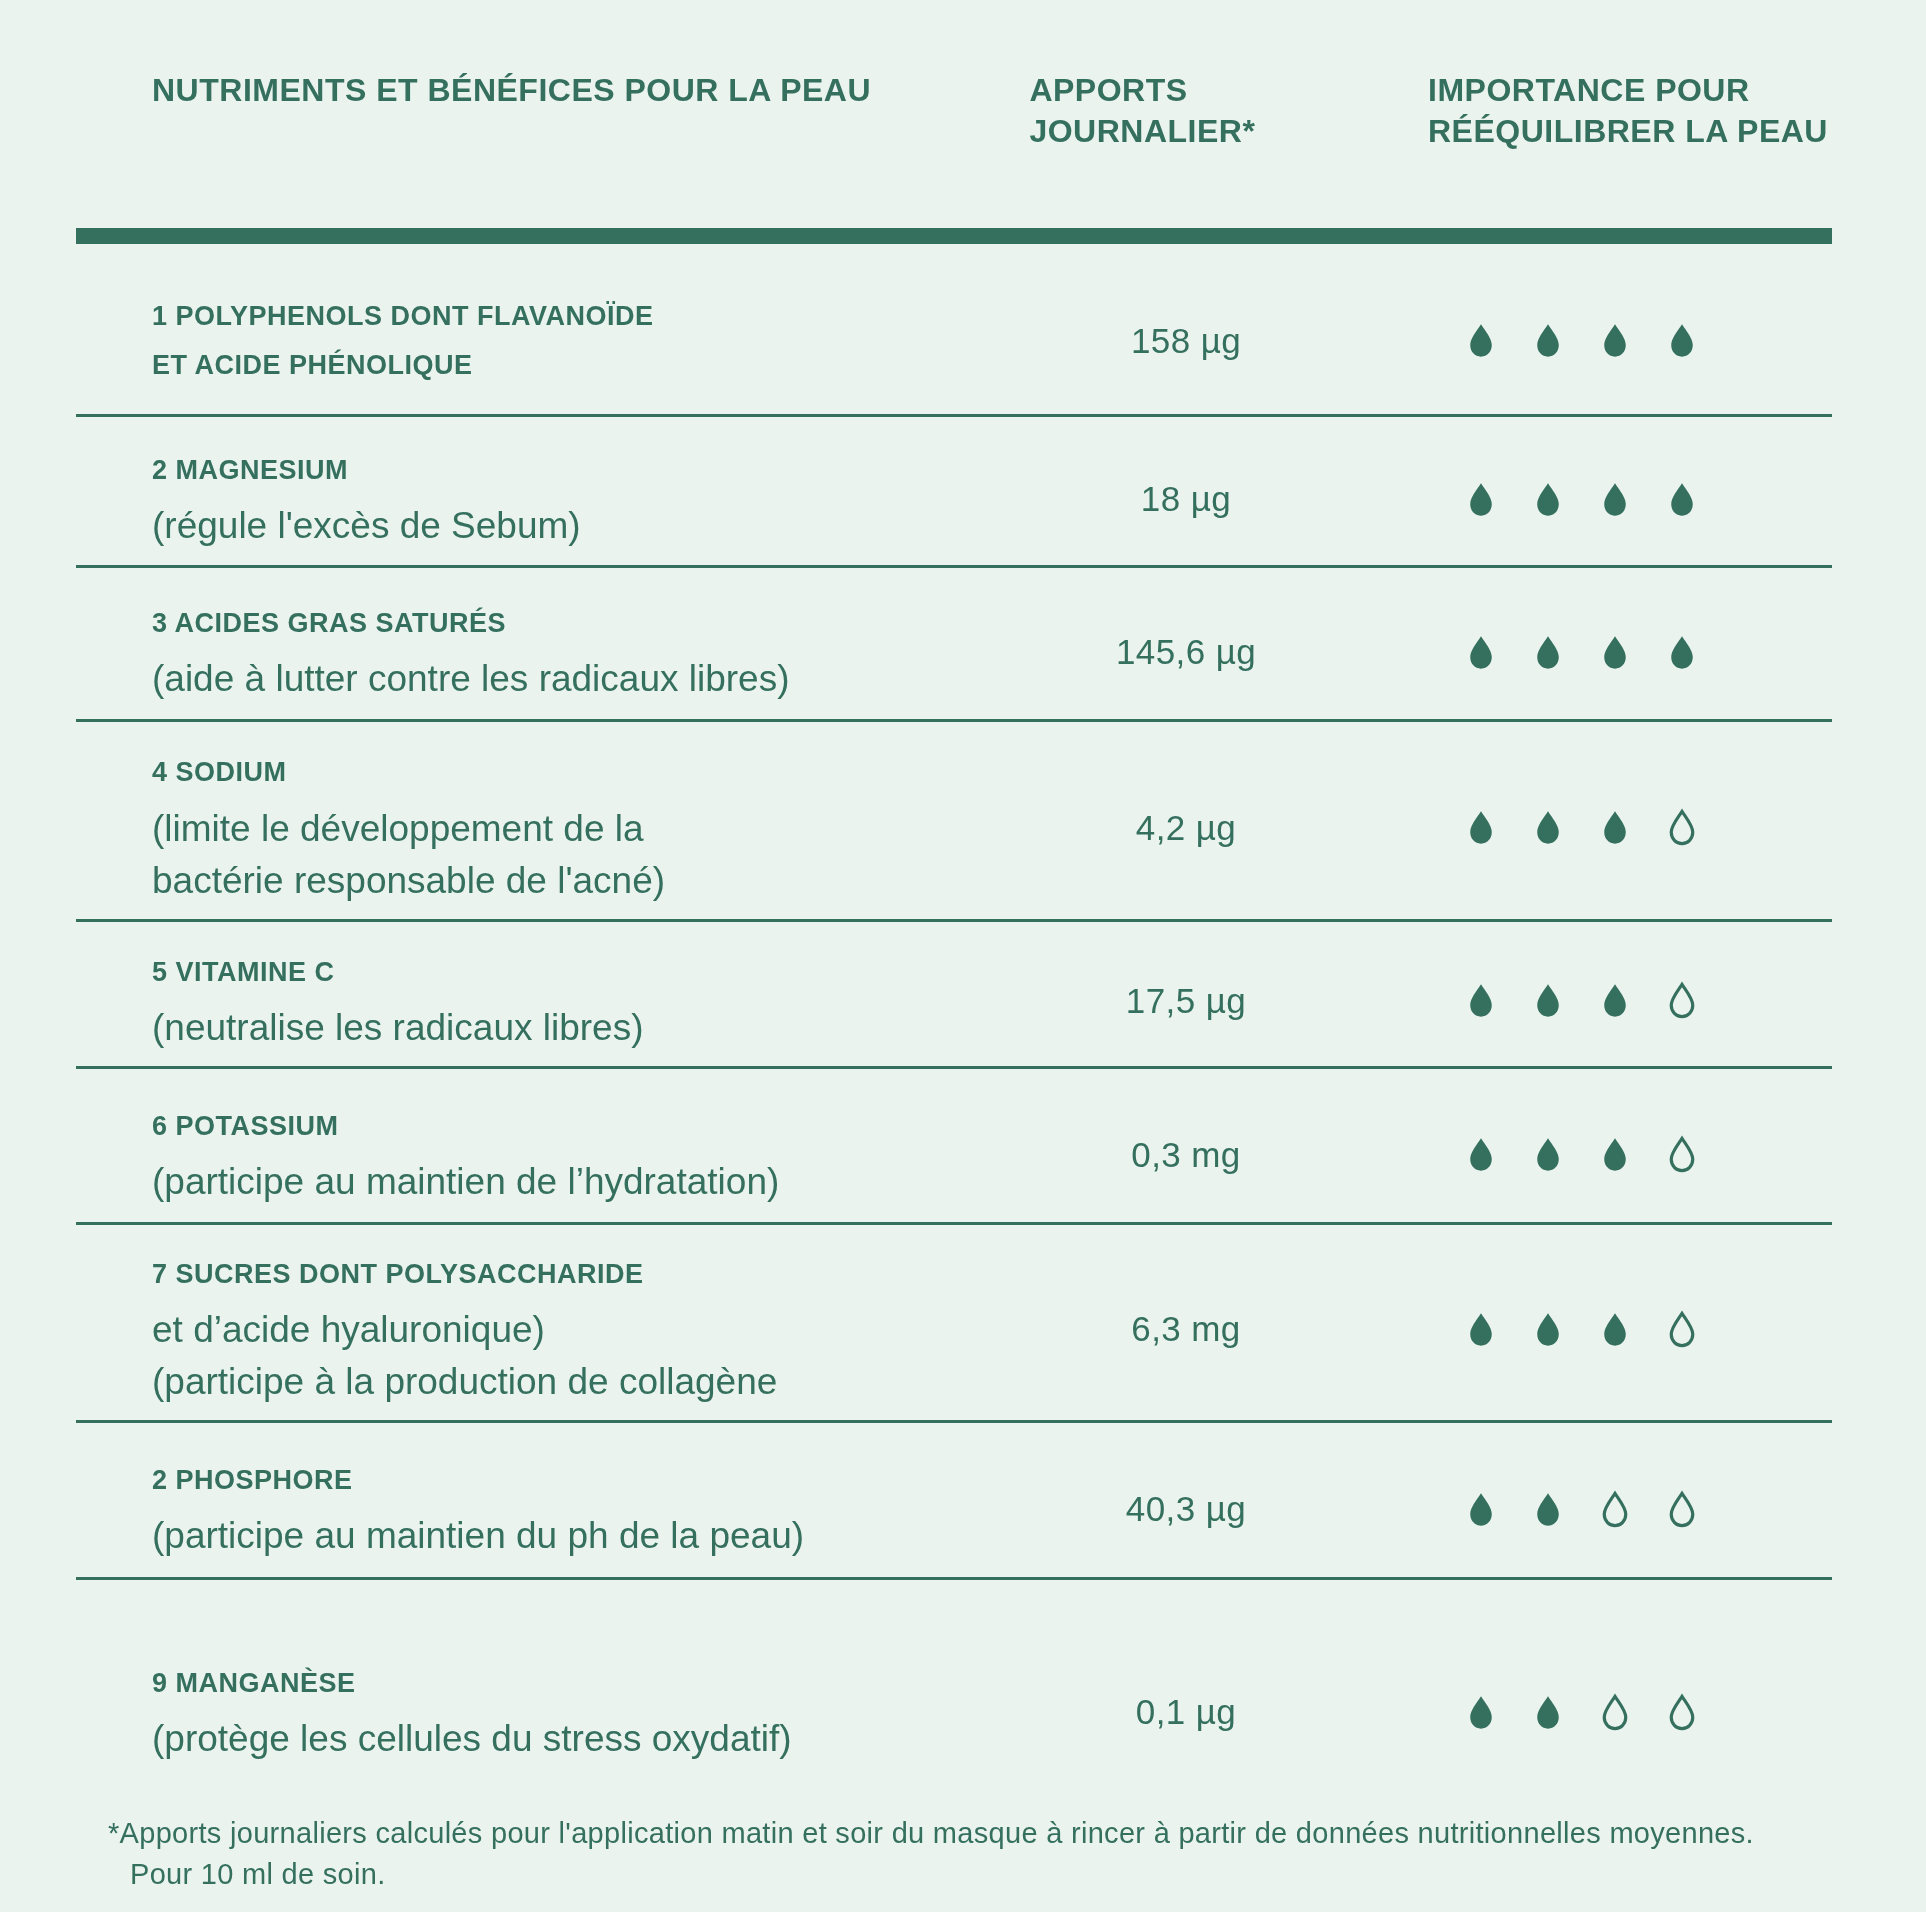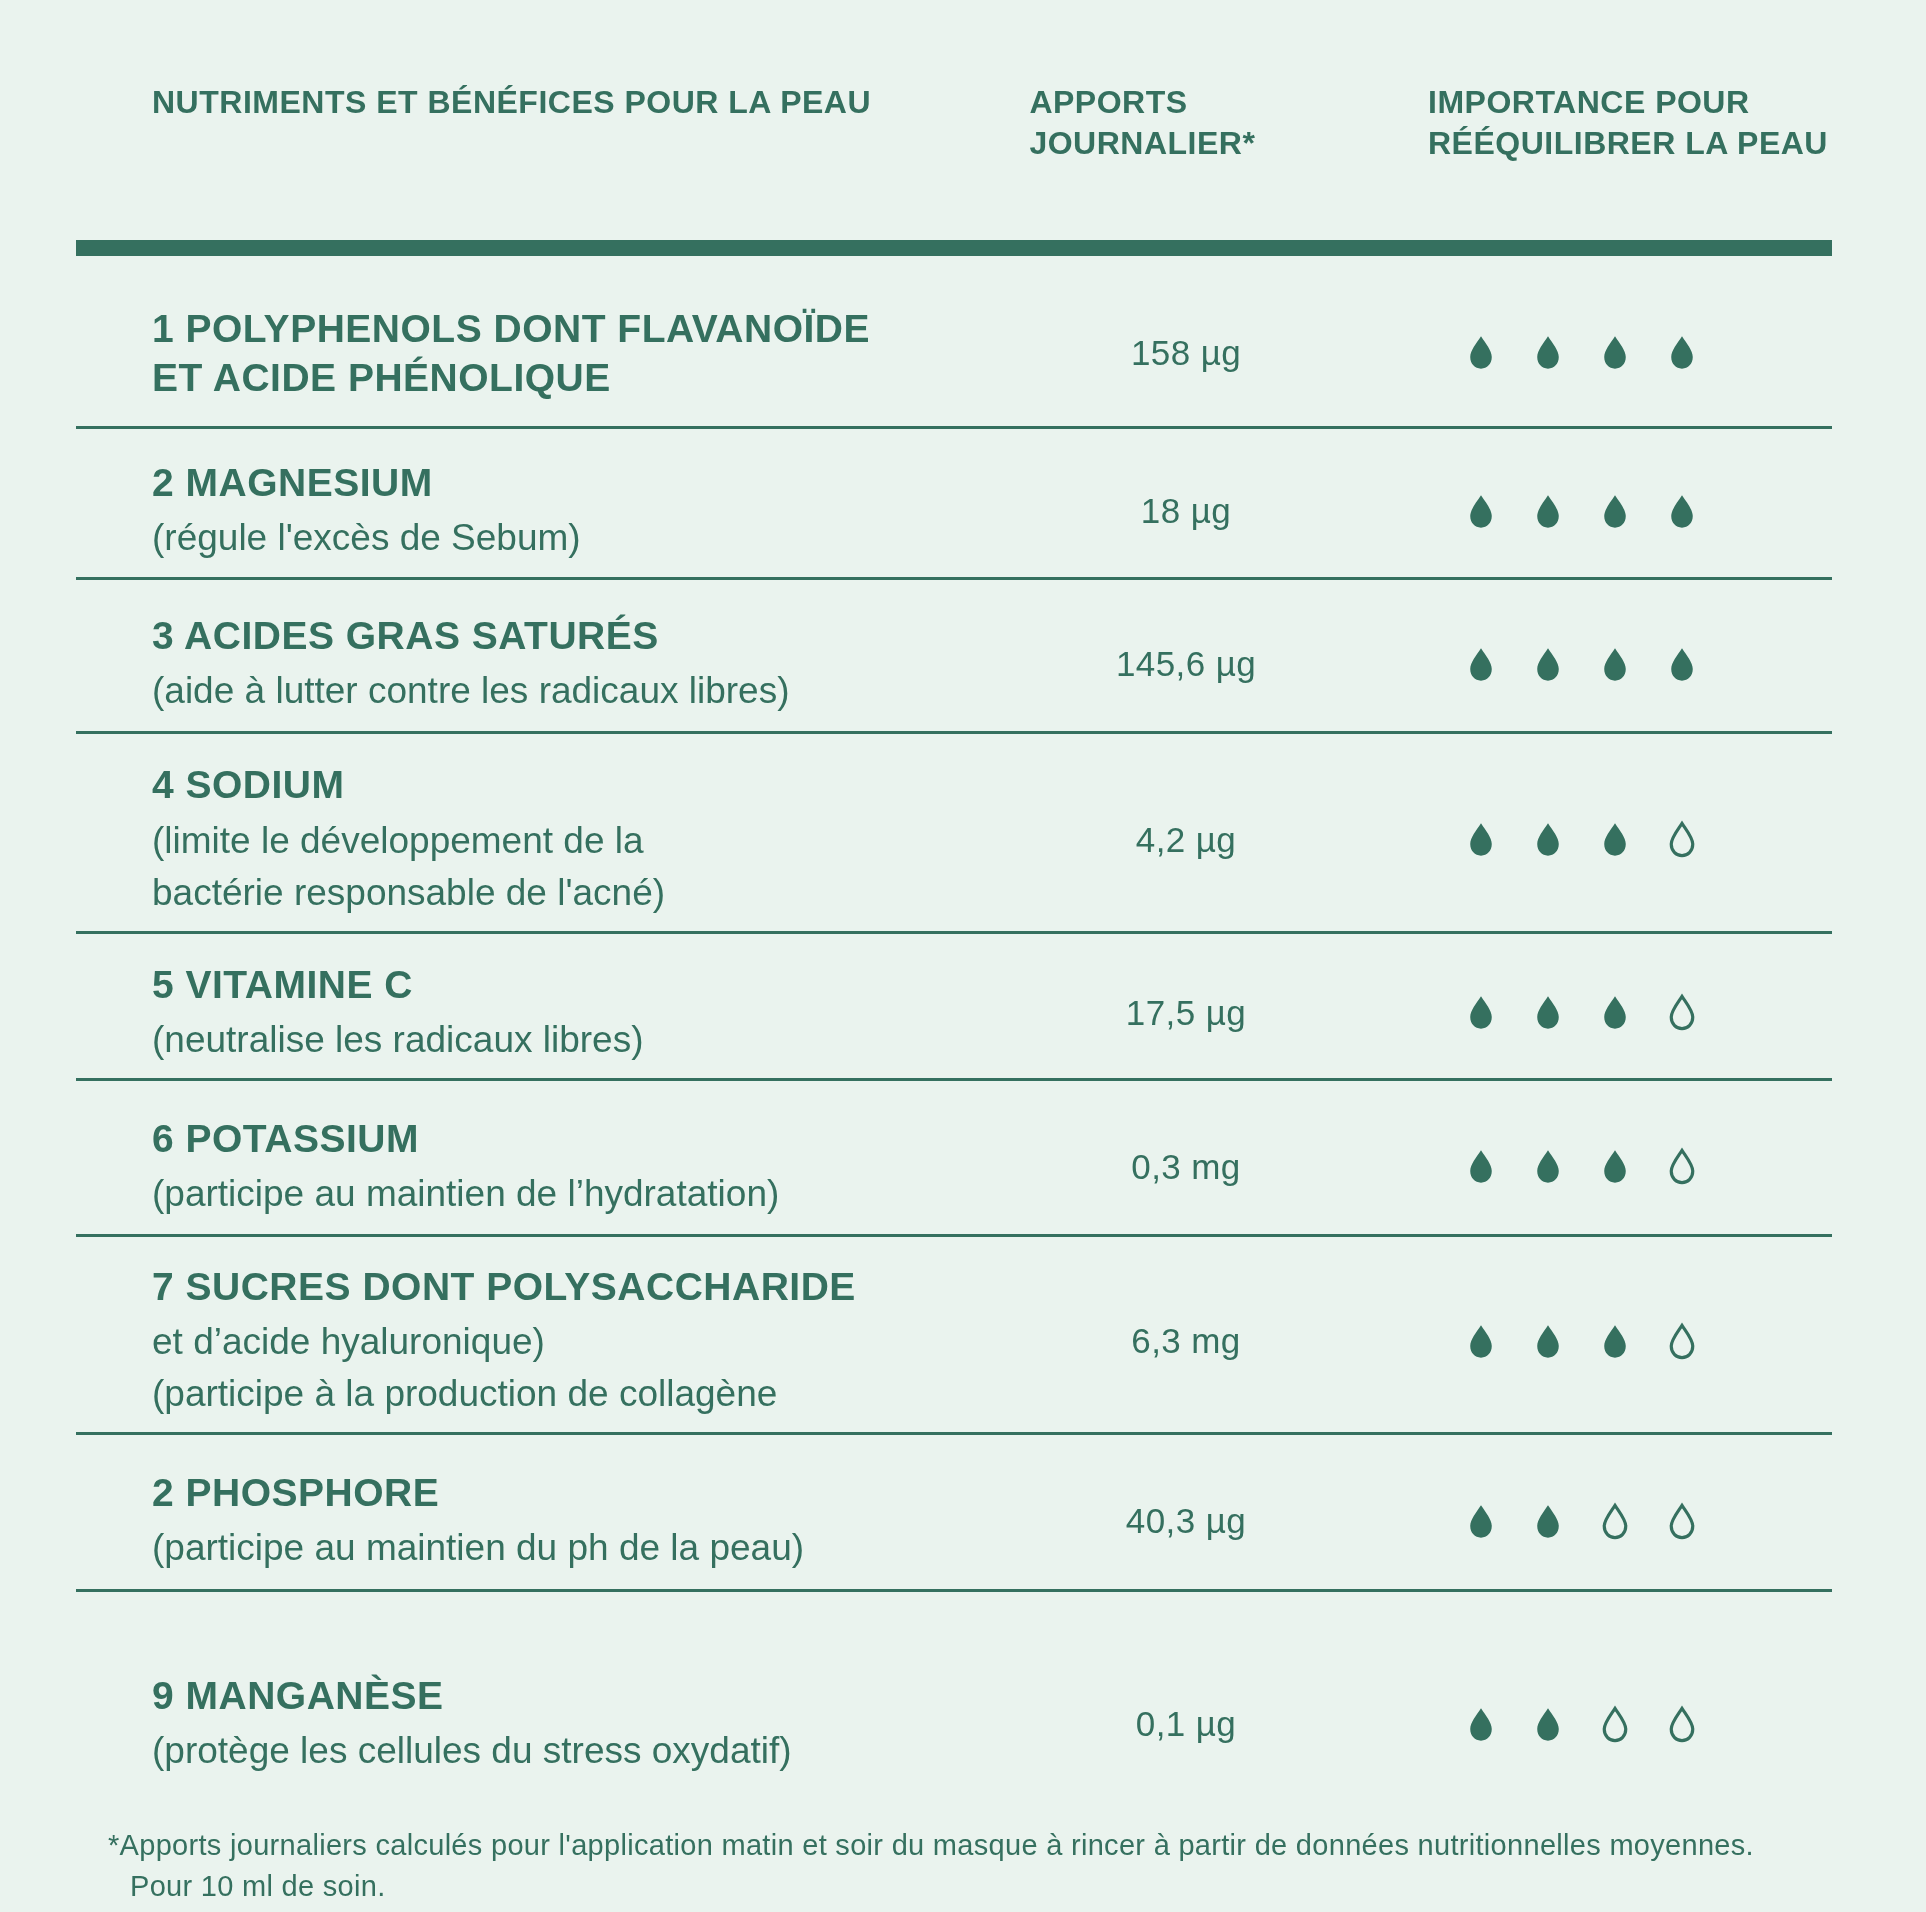--- a/index.html
+++ b/index.html
@@ -10,21 +10,21 @@
   html,body{background:var(--bg);}
   body{
     font-family:"Liberation Sans", sans-serif;
     color:var(--green);
   }
   .page{
     position:relative;
     width:1927px;
     height:1913px;
     background:var(--bg);
-    padding:16px 95px 0 76px;
+    padding:4px 95px 0 76px;
     overflow:hidden;
   }
   
   .head{
     display:grid;
     grid-template-columns:936px 348px 472px;
     padding-top:66px;
   }
   .head .hcell{
     font-weight:bold;
@@ -43,21 +43,21 @@
   
   .row{
     display:grid;
     grid-template-columns:936px 348px 472px;
     border-bottom:3.5px solid var(--green);
   }
   .row:last-child{border-bottom:none;}
   .name-cell{padding-left:76px;}
   .title{
     font-weight:bold;
-    font-size:39px;
+    font-size:27px;
     line-height:49px;
     letter-spacing:0.5px;
   }
   .title .tline{display:block;}
   .desc{
     margin-top:5.2px;
     font-size:37px;
     line-height:52px;
   }
   .desc .dline{display:block;}

